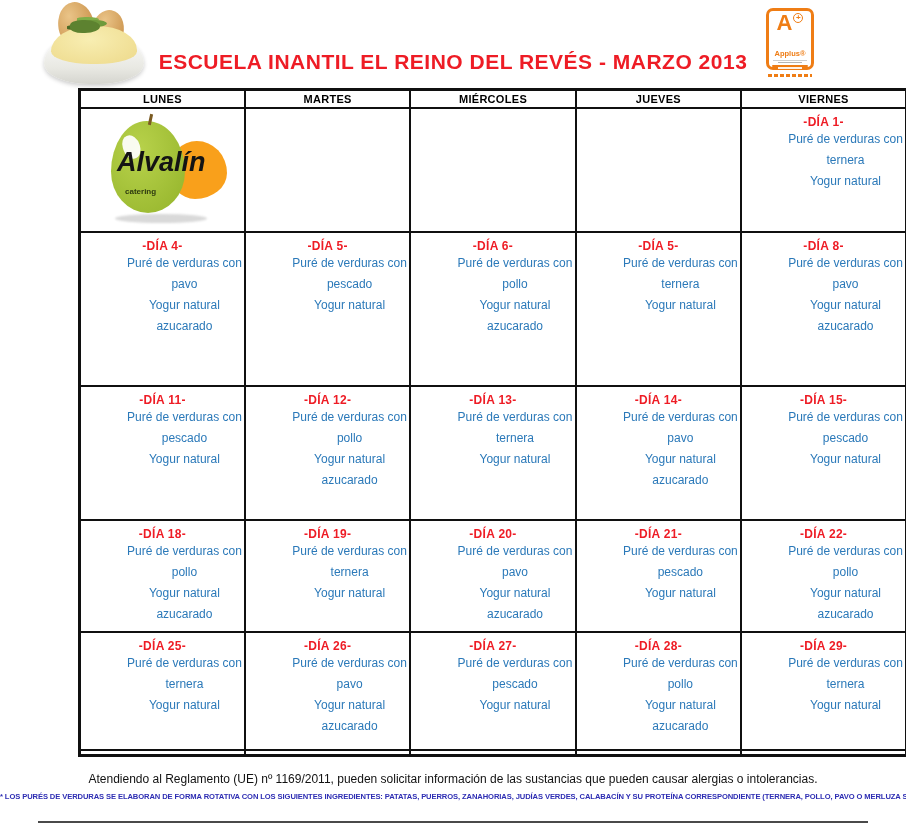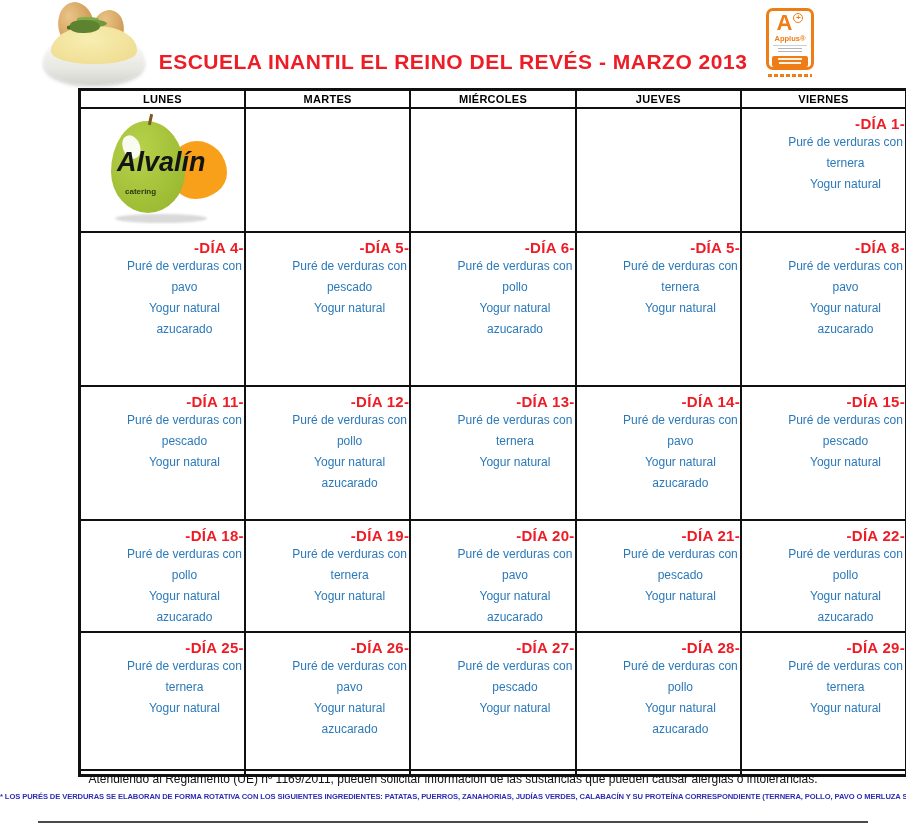--- a/index.html
+++ b/index.html
@@ -29,40 +29,40 @@
 
   
   .applus { position:absolute; right:92px; top:8px; width:48px; height:62px;
             border:3px solid #ef7d15; border-radius:7px; background:#fff;
             display:flex; flex-direction:column; align-items:center; padding-top:1px; }
   .ap-row { display:flex; align-items:flex-start; line-height:1; }
   .ap-a { font-size:22px; font-weight:bold; color:#ef7d15; }
   .ap-plus { width:10px; height:10px; border:1.5px solid #ef7d15; border-radius:50%;
              color:#ef7d15; font-size:8px; line-height:7px; text-align:center;
              font-weight:bold; margin:1px 0 0 1px; }
-  .ap-name { font-size:7.5px; color:#ef7d15; font-weight:bold; margin-top:0; white-space:nowrap; }
+  .ap-name { font-size:7.5px; color:#ef7d15; font-weight:bold; margin-top:15px; white-space:nowrap; }
   .ap-div { width:80%; height:1px; background:#cfcfcf; margin-top:2px; }
   .ap-small { width:55%; height:6px; margin-top:2px;
               background:repeating-linear-gradient(180deg,#b5b5b5 0 1px,transparent 1px 3px); }
   .ap-band { width:84%; height:11px; background:#ef7d15; border-radius:2px; margin-top:2px; position:relative; }
   .ap-band::before { content:""; position:absolute; left:15%; top:2px; width:70%; height:2px; background:#fff; opacity:.9; }
   .ap-band::after  { content:""; position:absolute; left:20%; top:6px; width:60%; height:2px; background:#fff; opacity:.9; }
   .ap-foot { position:absolute; right:94px; top:74px; width:44px; height:3px;
              background:repeating-linear-gradient(90deg,#ef7d15 0 4px,transparent 4px 6px); }
 
   
   #calendar { position:absolute; left:38px; top:88px; width:830px;
               border-collapse:collapse; table-layout:fixed; background:#fff;
               border:3px solid #101010;margin-left:40px; }
   #calendar th, #calendar td { border:2px solid #101010; vertical-align:top; text-align:center; padding:0; }
   #calendar th { height:18px; font-size:11px; font-weight:bold; color:#000;
                  letter-spacing:.3px; vertical-align:middle; }
   tr.row-1 td { height:124px; } tr.row-2 td { height:154px; } tr.row-3 td { height:134px; }
-  tr.row-4 td { height:112px; } tr.row-5 td { height:138px; } tr.row-6 td { height:6px; }
-  .day-label { margin-top:6px; font-size:15px; font-weight:bold; color:#ee1c25; letter-spacing:.3px;text-align:right; }
+  tr.row-4 td { height:112px; } tr.row-5 td { height:118px; } tr.row-6 td { height:6px; }
+  .day-label { margin-top:6px; font-size:12px; font-weight:bold; color:#ee1c25; letter-spacing:.3px; }
   .menu-line { font-size:12px; color:#2b79b9; line-height:21px;padding-left:44px; }
 
   
   .alvalin { position:relative; width:150px; height:116px; margin:4px 0 0 28px; text-align:left; }
   .alv-orange { position:absolute; left:60px; top:28px; width:58px; height:58px; background:#f9a01b;
                 border-radius:48% 52% 55% 45%/50% 55% 45% 50%; }
   .alv-apple { position:absolute; left:2px; top:8px; width:74px; height:92px;
                background:radial-gradient(ellipse at 38% 32%,#b8d24b,#93b32a);
                border-radius:48% 52% 50% 50%/55% 55% 45% 45%; }
   .alv-stem { position:absolute; left:40px; top:1px; width:3px; height:11px; background:#7a5a22; transform:rotate(12deg); }

